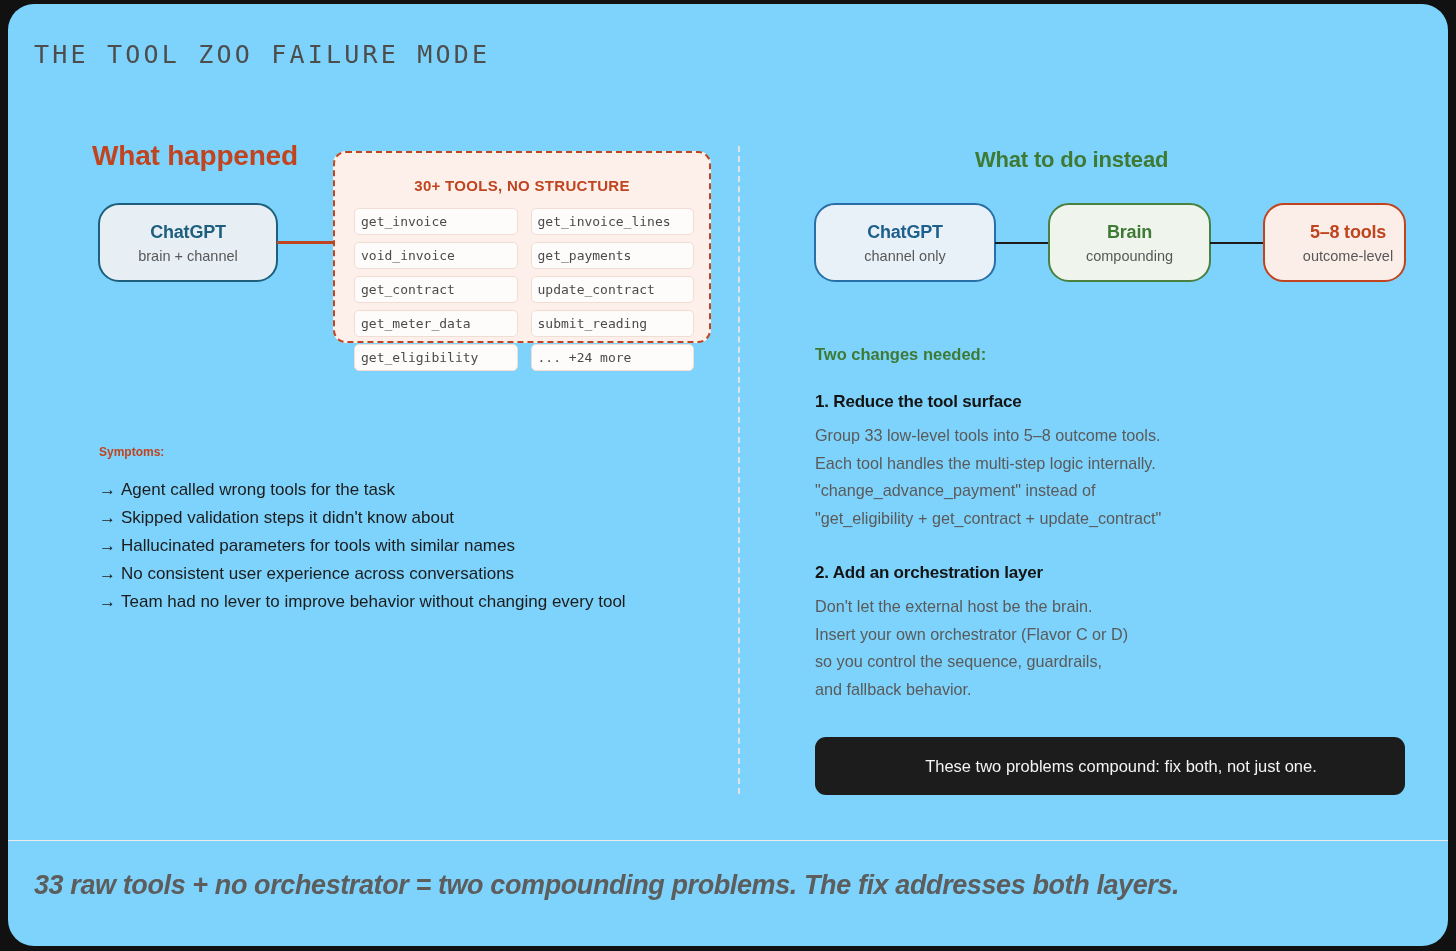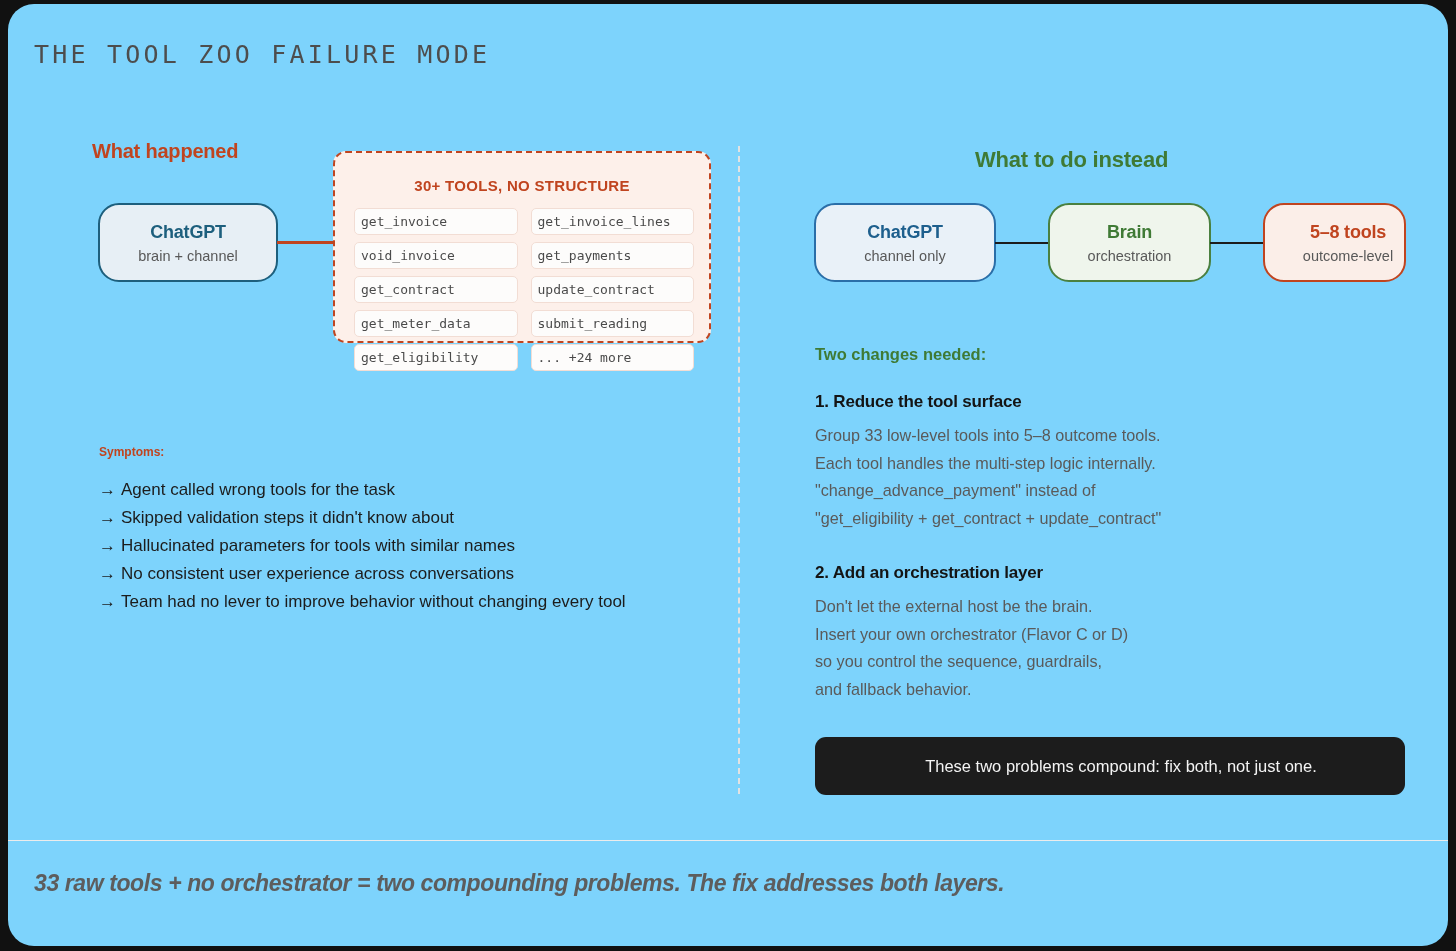--- a/index.html
+++ b/index.html
@@ -44,21 +44,21 @@
     width: 0px;
     height: 648px;
     border-left: 2px dashed #e2e2e2;
   }
 
   
   .h-left {
     position: absolute;
     left: 84px;
     top: 136px;
-    font-size: 20px;
+    font-size: 28px;
     font-weight: 700;
     color: #c0441f;
     letter-spacing: -0.2px;
   }
   .h-right {
     position: absolute;
     left: 967px;
     top: 143px;
     font-size: 22px;
     font-weight: 700;
@@ -225,21 +225,21 @@
     position: absolute;
     left: 0; right: 0;
     top: 836px;
     height: 1px;
     background: #ececec;
   }
   .footer {
     position: absolute;
     left: 26px;
     top: 866px;
-    font-size: 23px;
+    font-size: 27px;
     font-style: italic;
     font-weight: 700;
     color: #5d5d5d;
     letter-spacing: -0.4px;
     white-space: nowrap;
   }
 </style>
 </head>
 <body>
 
@@ -285,21 +285,21 @@
 
   <div class="h-right">What to do instead</div>
 
   <div class="node node-blue2" id="node-chatgpt-right">
     <div class="nt">ChatGPT</div>
     <div class="ns">channel only</div>
   </div>
   <div class="conn" id="conn-1"></div>
   <div class="node node-green" id="node-brain">
     <div class="nt">Brain</div>
-    <div class="ns">orchestration</div>
+    <div class="ns">compounding</div>
   </div>
   <div class="conn" id="conn-2"></div>
   <div class="node node-orange" id="node-tools">
     <div class="nt">5–8 tools</div>
     <div class="ns">outcome-level</div>
   </div>
 
   <div class="two-changes">Two changes needed:</div>
 
   <div class="blk" id="blk-1">

